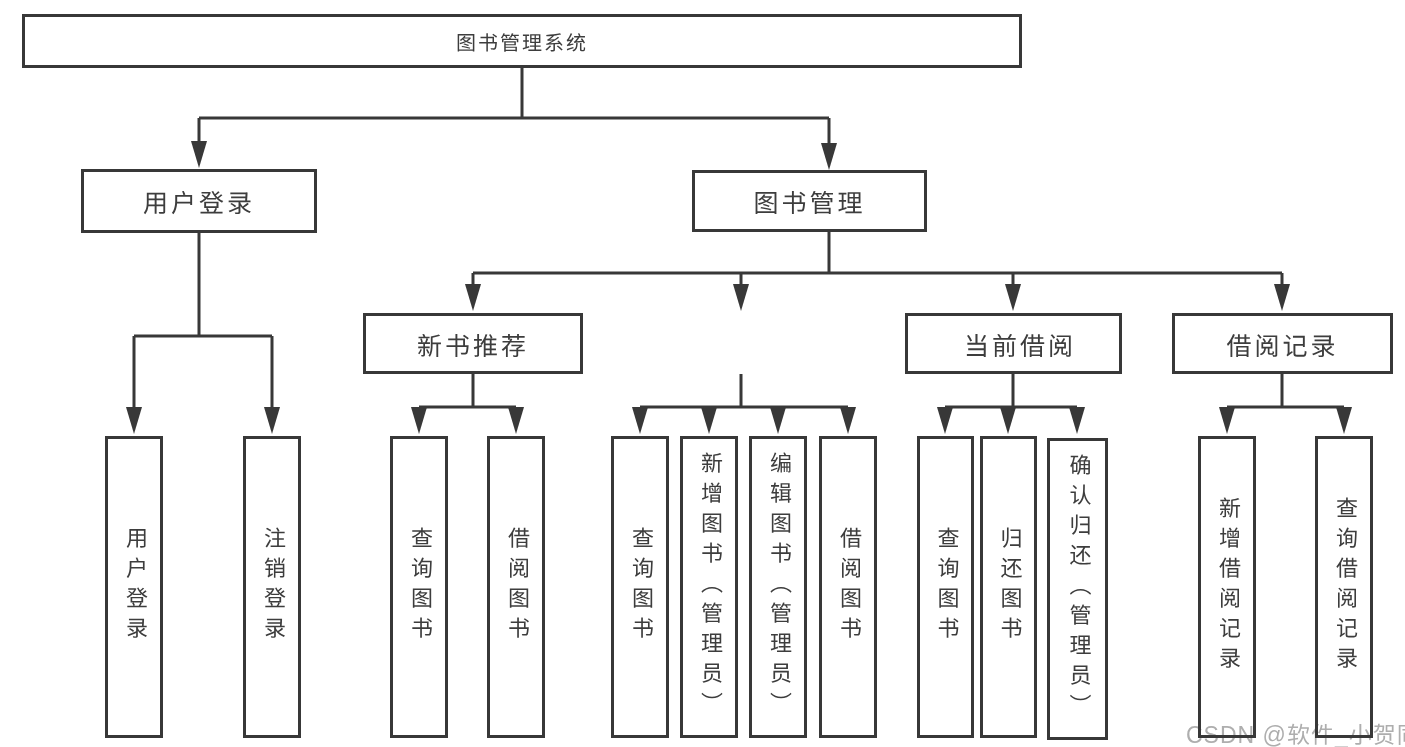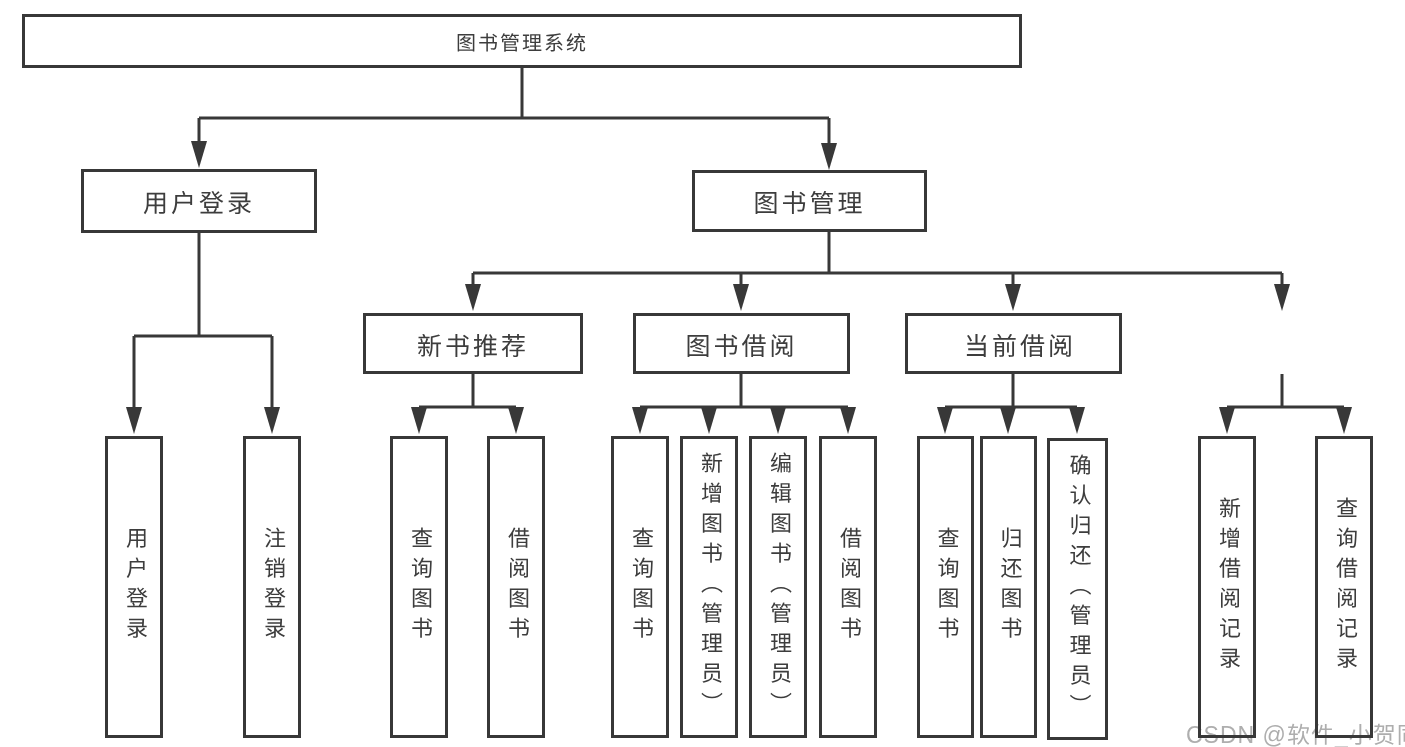--- a/index.html
+++ b/index.html
@@ -91,22 +91,22 @@
     <path class="arrow" d="M1219 407 L1235 407 L1227 434 Z"></path>
     <path class="arrow" d="M1336 407 L1352 407 L1344 434 Z"></path>
   </svg>
 
   <div class="node h-node root-node" style="left:22px;top:14px;width:1000px;height:54px;">图书管理系统</div>
 
   <div class="node h-node" style="left:81px;top:169px;width:236px;height:64px;">用户登录</div>
   <div class="node h-node" style="left:692px;top:170px;width:235px;height:62px;">图书管理</div>
 
   <div class="node h-node" style="left:363px;top:313px;width:220px;height:61px;">新书推荐</div>
-  <div class="node h-node" style="left:633px;top:313px;width:217px;height:61px;">图书借阅</div>
   <div class="node h-node" style="left:905px;top:313px;width:217px;height:61px;padding-left:13px;">当前借阅</div>
+  <div class="node h-node" style="left:1172px;top:313px;width:221px;height:61px;">借阅记录</div>
 
   <div class="node v-node" style="left:105px;top:436px;width:58px;height:302px;">用户登录</div>
   <div class="node v-node" style="left:243px;top:436px;width:58px;height:302px;">注销登录</div>
 
   <div class="node v-node" style="left:390px;top:436px;width:58px;height:302px;">查询图书</div>
   <div class="node v-node" style="left:487px;top:436px;width:58px;height:302px;">借阅图书</div>
 
   <div class="node v-node" style="left:611px;top:436px;width:58px;height:302px;">查询图书</div>
   <div class="node v-node" style="left:680px;top:436px;width:58px;height:302px;">新增图书（管理员）</div>
   <div class="node v-node" style="left:749px;top:436px;width:58px;height:302px;">编辑图书（管理员）</div>

